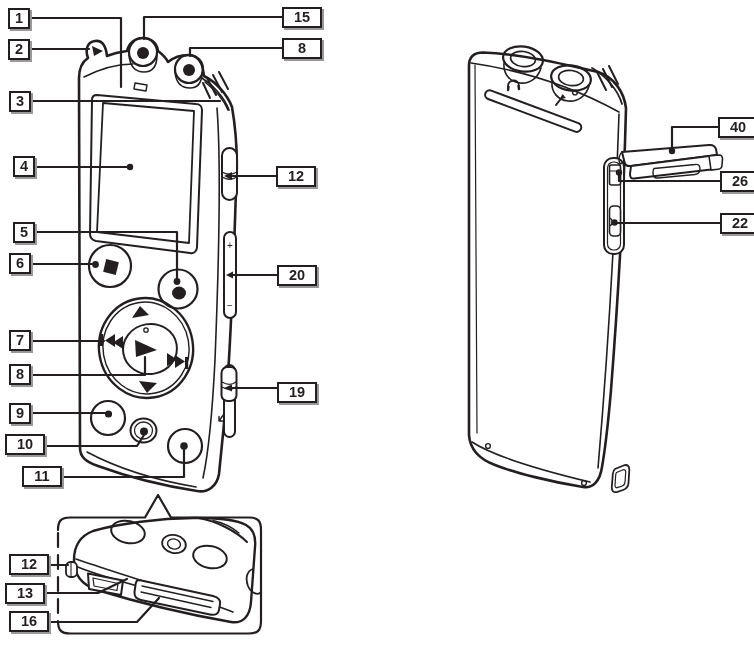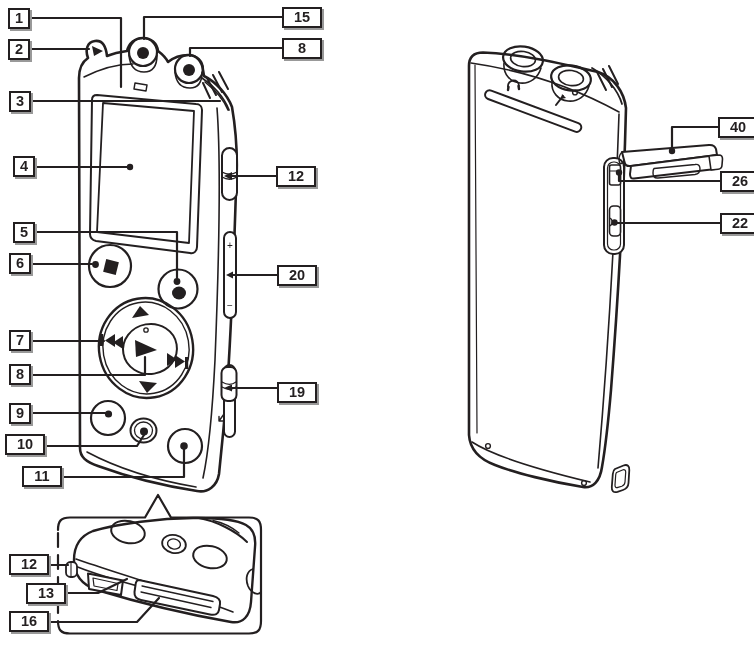--- a/index.html
+++ b/index.html
@@ -244,21 +244,21 @@
   <div class="callout cs" style="left:9px;top:91px">3</div>
   <div class="callout cs" style="left:13px;top:156px">4</div>
   <div class="callout cs" style="left:13px;top:222px">5</div>
   <div class="callout cs" style="left:9px;top:253px">6</div>
   <div class="callout cs" style="left:9px;top:330px">7</div>
   <div class="callout cs" style="left:9px;top:364px">8</div>
   <div class="callout cs" style="left:9px;top:403px">9</div>
   <div class="callout cd" style="left:5px;top:434px">10</div>
   <div class="callout cd" style="left:22px;top:466px">11</div>
   <div class="callout cd" style="left:9px;top:554px">12</div>
-  <div class="callout cd" style="left:26px;top:583px">13</div>
+  <div class="callout cd" style="left:5px;top:583px">13</div>
   <div class="callout cd" style="left:9px;top:611px">16</div>
   <div class="callout cd" style="left:282px;top:7px">15</div>
   <div class="callout cd" style="left:282px;top:38px">8</div>
   <div class="callout cd" style="left:276px;top:166px">12</div>
   <div class="callout cd" style="left:277px;top:265px">20</div>
   <div class="callout cd" style="left:277px;top:382px">19</div>
   <div class="callout cd" style="left:718px;top:117px">40</div>
   <div class="callout cd" style="left:720px;top:171px">26</div>
   <div class="callout cd" style="left:720px;top:213px">22</div>
 </div>

